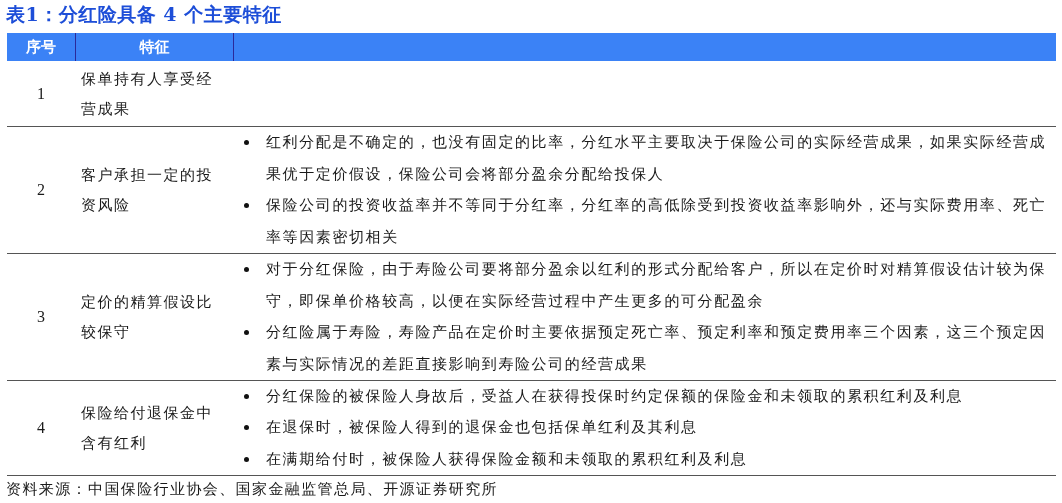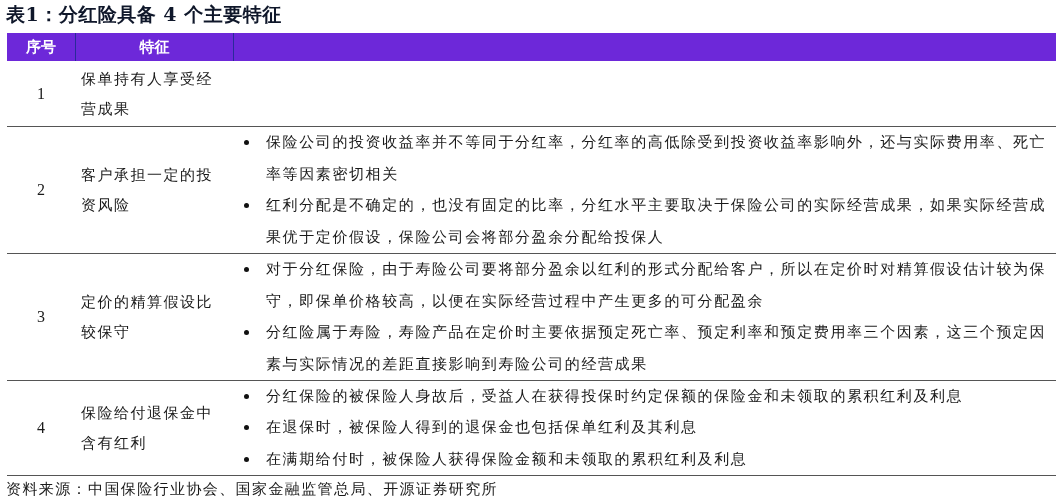--- a/index.html
+++ b/index.html
@@ -3,28 +3,28 @@
 <meta charset="utf-8">
 <style>
   html, body { margin: 0; padding: 0; background: #ffffff; }
   body {
     width: 1062px; height: 503px; position: relative; overflow: hidden;
     font-family: "DejaVu Serif", "Liberation Serif", serif;
     color: #1a1a1a;
   }
   .title {
     position: absolute; left: 6px; top: 2px;
-    font-size: 19px; font-weight: bold; color: #0f172a;
+    font-size: 19px; font-weight: bold; color: #1d4ed8;
     letter-spacing: 0.5px; white-space: nowrap;
   }
   .tbl {
     position: absolute; left: 7px; top: 33px; width: 1049px;
   }
   .hdr {
-    height: 28px; background: #6d28d9; color: #ffffff;
+    height: 28px; background: #3b82f6; color: #ffffff;
     display: flex; align-items: center; font-size: 15px; font-weight: bold;
   }
   .hdr .c1 { width: 68px; text-align: center; border-right: 1px solid #2a2a9a; height: 100%; display:flex; align-items:center; justify-content:center; }
   .hdr .c2 { width: 157px; text-align: center; border-right: 1px solid #2a2a9a; height: 100%; display:flex; align-items:center; justify-content:center; }
   .hdr .c3 { flex: 1; text-align: center; }
   .row {
     display: flex; border-bottom: 1.5px solid #555555; align-items: center;
   }
   .row .c1 { width: 68px; text-align: center; font-size: 16px; font-family: "Liberation Serif", serif; }
   .row .c2 { width: 157px; text-align: left; font-size: 15px; line-height: 30px; letter-spacing: 1.5px; padding: 0 6px; box-sizing: border-box; }
@@ -56,22 +56,22 @@
 
   <div class="row r1">
     <div class="c1">1</div>
     <div class="c2">保单持有人享受经营成果</div>
   </div>
 
   <div class="row r2">
     <div class="c1">2</div>
     <div class="c2">客户承担一定的投资风险</div>
     <div class="c3">
+      <div class="bullet">红利分配是不确定的，也没有固定的比率，分红水平主要取决于保险公司的实际经营成果，如果实际经营成果优于定价假设，保险公司会将部分盈余分配给投保人</div>
       <div class="bullet">保险公司的投资收益率并不等同于分红率，分红率的高低除受到投资收益率影响外，还与实际费用率、死亡率等因素密切相关</div>
-      <div class="bullet">红利分配是不确定的，也没有固定的比率，分红水平主要取决于保险公司的实际经营成果，如果实际经营成果优于定价假设，保险公司会将部分盈余分配给投保人</div>
     </div>
   </div>
 
   <div class="row r3">
     <div class="c1">3</div>
     <div class="c2">定价的精算假设比较保守</div>
     <div class="c3">
       <div class="bullet">对于分红保险，由于寿险公司要将部分盈余以红利的形式分配给客户，所以在定价时对精算假设估计较为保守，即保单价格较高，以便在实际经营过程中产生更多的可分配盈余</div>
       <div class="bullet">分红险属于寿险，寿险产品在定价时主要依据预定死亡率、预定利率和预定费用率三个因素，这三个预定因素与实际情况的差距直接影响到寿险公司的经营成果</div>
     </div>

